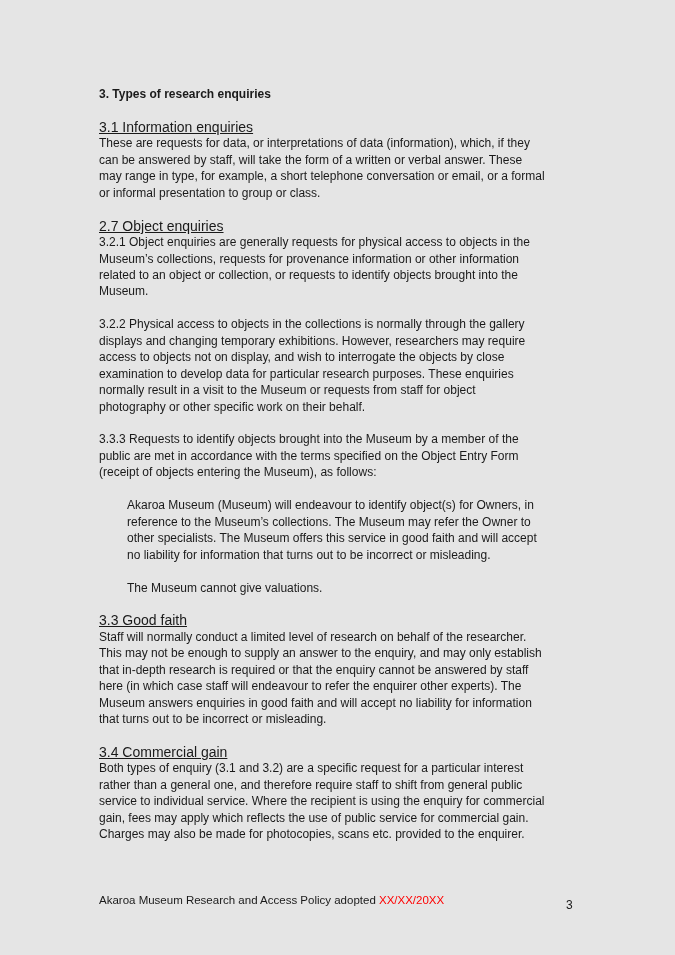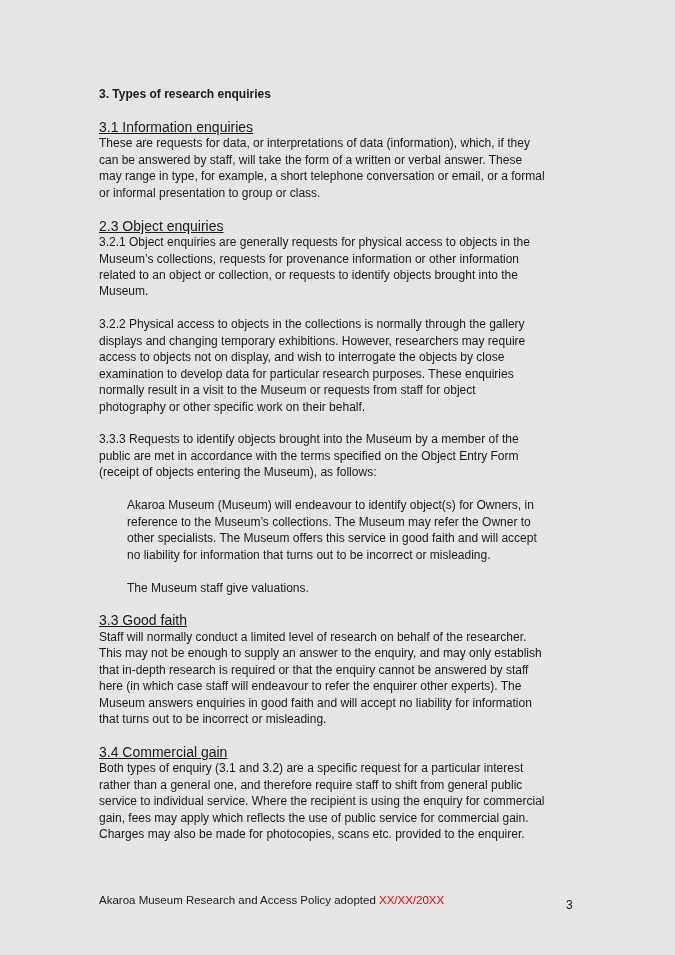--- a/index.html
+++ b/index.html
@@ -75,21 +75,21 @@
   <main class="content">
 
     <h1 class="doc-title">3. Types of research enquiries</h1>
 
     <h2 class="section-heading">3.1 Information enquiries</h2>
     <p class="para">These are requests for data, or interpretations of data (information), which, if they
 can be answered by staff, will take the form of a written or verbal answer. These
 may range in type, for example, a short telephone conversation or email, or a formal
 or informal presentation to group or class.</p>
 
-    <h2 class="section-heading">2.3 Object enquiries</h2>
+    <h2 class="section-heading">2.7 Object enquiries</h2>
     <p class="para">3.2.1 Object enquiries are generally requests for physical access to objects in the
 Museum’s collections, requests for provenance information or other information
 related to an object or collection, or requests to identify objects brought into the
 Museum.</p>
 
     <p class="para">3.2.2 Physical access to objects in the collections is normally through the gallery
 displays and changing temporary exhibitions. However, researchers may require
 access to objects not on display, and wish to interrogate the objects by close
 examination to develop data for particular research purposes. These enquiries
 normally result in a visit to the Museum or requests from staff for object
@@ -97,21 +97,21 @@
 
     <p class="para">3.3.3 Requests to identify objects brought into the Museum by a member of the
 public are met in accordance with the terms specified on the Object Entry Form
 (receipt of objects entering the Museum), as follows:</p>
 
     <p class="para indented">Akaroa Museum (Museum) will endeavour to identify object(s) for Owners, in
 reference to the Museum’s collections. The Museum may refer the Owner to
 other specialists. The Museum offers this service in good faith and will accept
 no liability for information that turns out to be incorrect or misleading.</p>
 
-    <p class="para indented">The Museum staff give valuations.</p>
+    <p class="para indented">The Museum cannot give valuations.</p>
 
     <h2 class="section-heading">3.3 Good faith</h2>
     <p class="para">Staff will normally conduct a limited level of research on behalf of the researcher.
 This may not be enough to supply an answer to the enquiry, and may only establish
 that in-depth research is required or that the enquiry cannot be answered by staff
 here (in which case staff will endeavour to refer the enquirer other experts). The
 Museum answers enquiries in good faith and will accept no liability for information
 that turns out to be incorrect or misleading.</p>
 
     <h2 class="section-heading">3.4 Commercial gain</h2>

